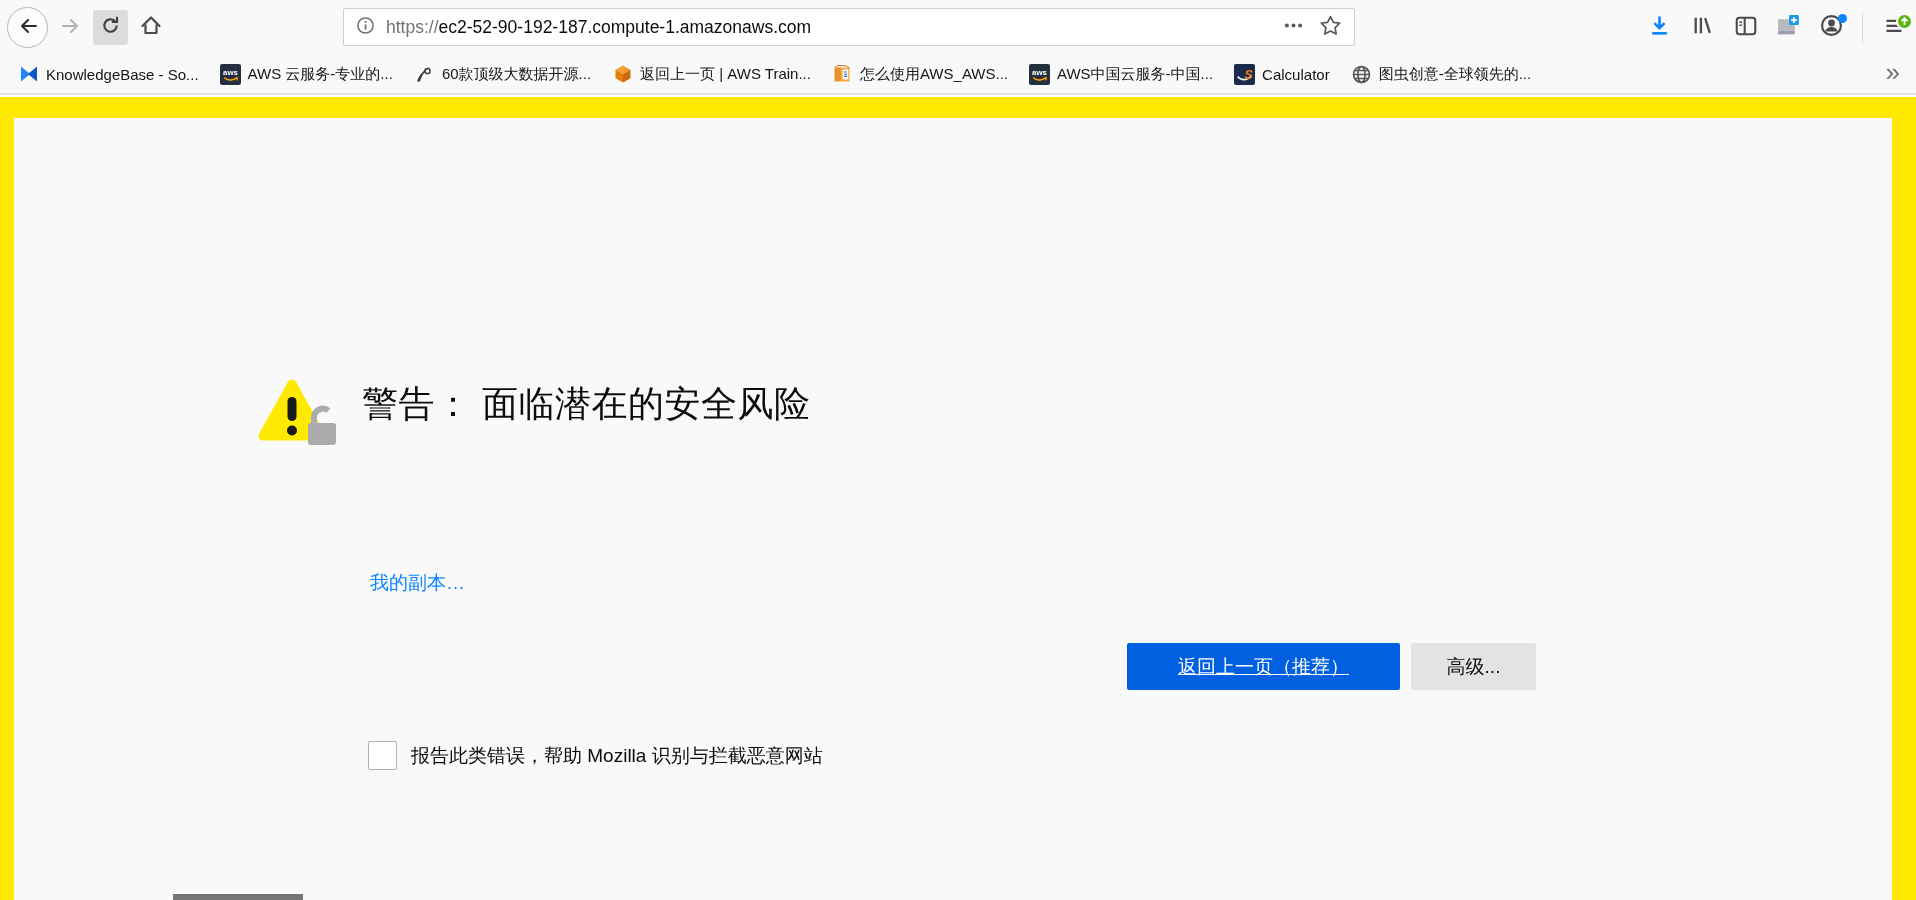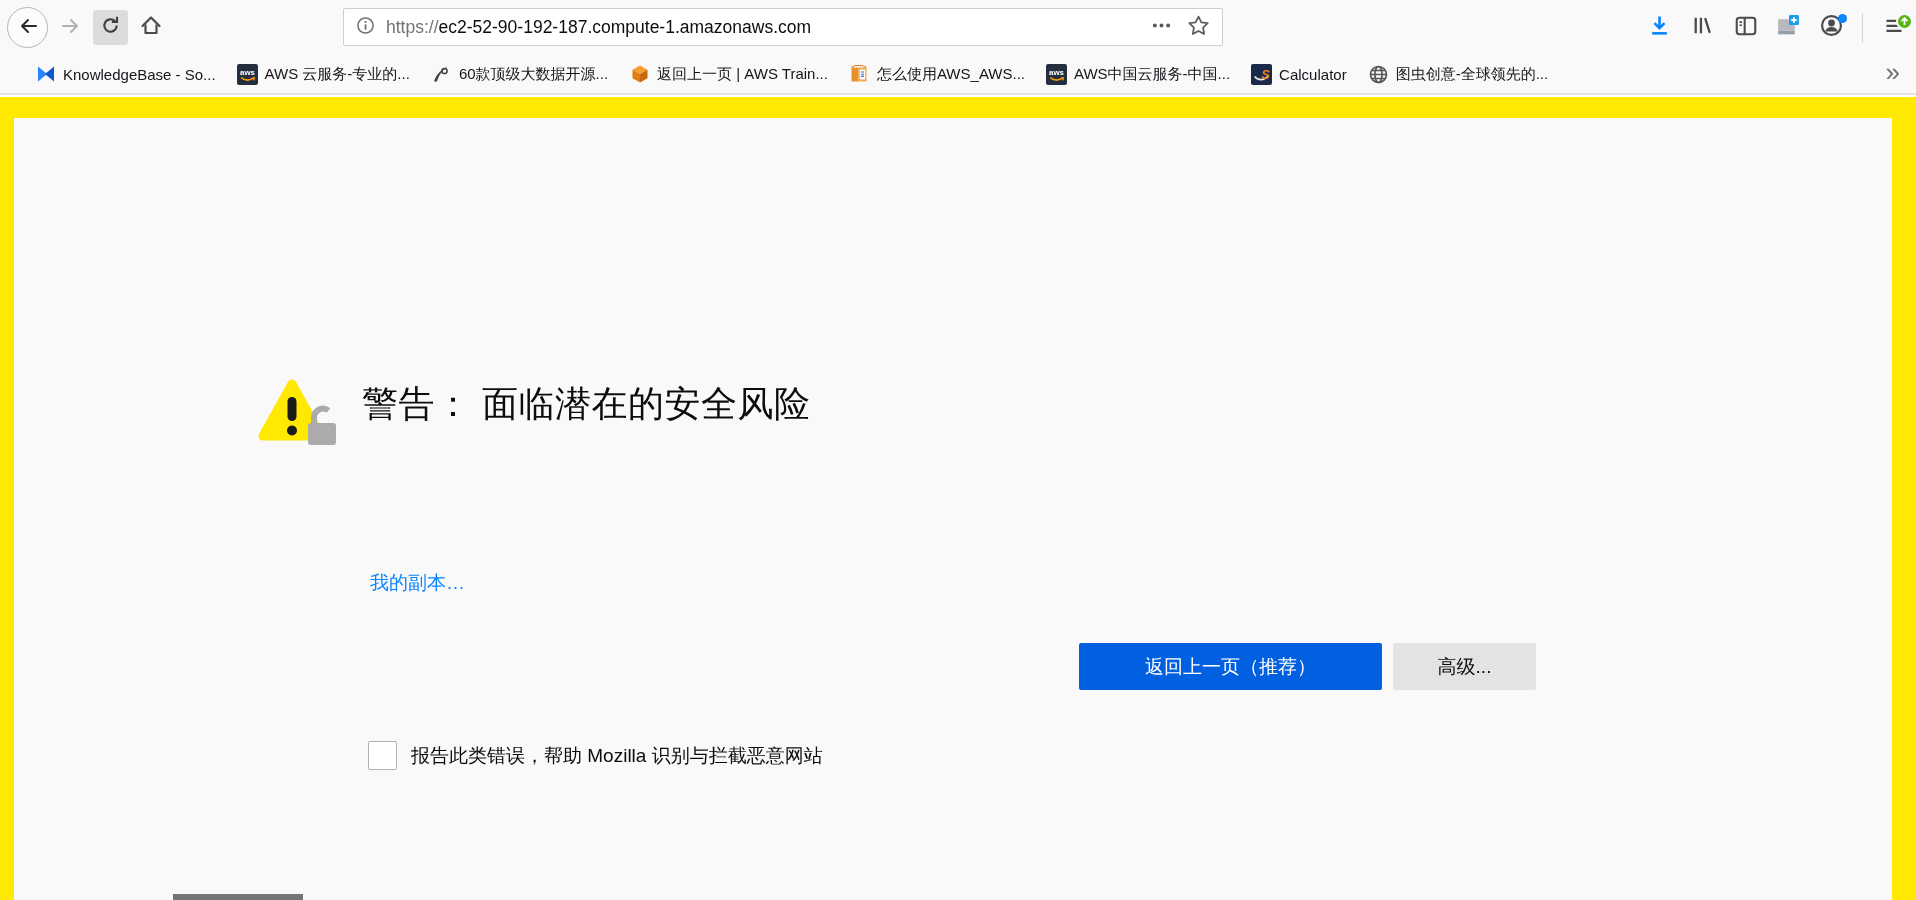--- a/index.html
+++ b/index.html
@@ -12,41 +12,41 @@
   }
 
   
   .nav-toolbar { position:relative; height:55px; background:#f9f9fa; }
   .nav-left { position:absolute; left:7px; top:0; height:55px; display:flex; align-items:center; gap:5px; }
   .tb-btn { width:35px; height:35px; display:flex; align-items:center; justify-content:center; border-radius:3px; cursor:pointer; }
   .back-btn { width:41px; height:41px; border:1px solid #b6b6b8; border-radius:50%; background:#fcfcfd; }
   .reload-btn { background:#dcdcde; }
 
   .urlbar {
-    position:absolute; left:343px; top:8px; width:880px; height:38px;
+    position:absolute; left:343px; top:8px; width:1012px; height:38px;
     background:#fff; border:1px solid #cfcfd3; border-radius:2px;
     display:flex; align-items:center; padding:0 12px; cursor:text;
   }
   .url-text { font-size:17.5px; margin-left:11px; white-space:nowrap; overflow:hidden; flex:1; }
   .url-scheme { color:#737373; }
   .url-host { color:#0c0c0d; }
   .urlbar-actions { display:flex; align-items:center; gap:16px; margin-left:auto; }
 
   .nav-right { position:absolute; right:5px; top:0; height:55px; display:flex; align-items:center; gap:8px; }
   .v-sep { width:1px; height:30px; background:#d4d4d8; margin:0 5px; }
   .menu-btn { position:relative; }
   .update-badge {
     position:absolute; top:3px; right:-2px; width:17px; height:17px; border-radius:50%;
     background:#58b510; border:2px solid #f9f9fa; display:flex; align-items:center; justify-content:center;
   }
 
   
   .bookmarks-bar {
     height:40px; background:#f9f9fa; border-bottom:2px solid #e2e2e3;
-    display:flex; align-items:center; padding-left:26px; gap:3px;
+    display:flex; align-items:center; padding-left:9px; gap:3px;
   }
   .bm { display:flex; align-items:center; gap:7px; padding:4px 9px; border-radius:2px; cursor:pointer; }
   .bm-label { font-size:15px; color:#15151a; white-space:nowrap; }
   .fav { width:21px; height:23px; display:flex; align-items:center; justify-content:center; }
   .bm-spacer { flex:1; }
   .overflow-chevron { font-size:26px; color:#6f6f73; padding:0 16px 4px 0; cursor:pointer; }
 
   
   .content-frame { position:absolute; top:97px; left:0; width:1916px; height:803px; background:#ffe900; }
   .content-inner { position:absolute; top:21px; left:14px; right:24px; bottom:0; background:#f9f9f9; }
@@ -62,22 +62,22 @@
   }
   .learn-more {
     position:absolute; left:356px; top:452px;
     font-size:19px; color:#0a84ff; text-decoration:none; cursor:pointer;
   }
   .btn-row { position:absolute; top:525px; right:356px; display:flex; gap:11px; }
   .btn {
     height:47px; font-size:19px; font-family:inherit; border:none; border-radius:2px;
     display:flex; align-items:center; justify-content:center; cursor:pointer;
   }
-  .btn-primary { width:303px; background:#0060df; color:#ffffff; }
-  .btn-secondary { width:143px; background:#e3e3e5; color:#0c0c0d; }
+  .btn-primary { width:273px; background:#0060df; color:#ffffff;text-decoration:underline; }
+  .btn-secondary { width:125px; background:#e3e3e5; color:#0c0c0d; }
 
   .report-row { position:absolute; left:354px; top:623px; display:flex; align-items:center; gap:14px; cursor:pointer; }
   .checkbox { width:29px; height:29px; background:#fff; border:1px solid #b1b1b3; border-radius:2px; }
   .report-label { font-size:19px; color:#0c0c0d; }
 
   .bottom-dark-bar { position:absolute; left:159px; bottom:0; width:130px; height:6px; background:#757575; }
 </style>
 </head>
 <body>
 

